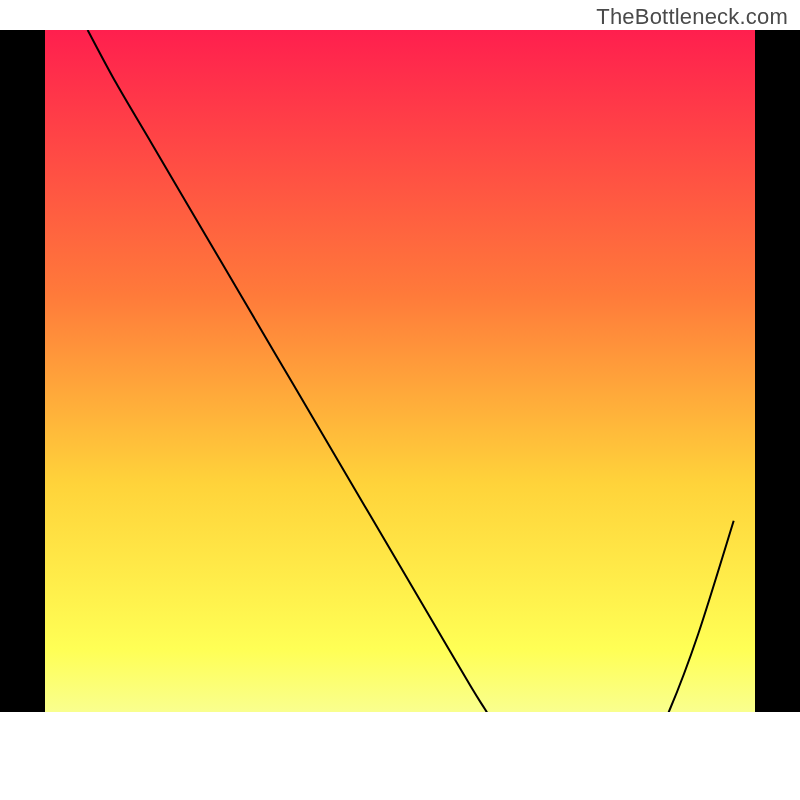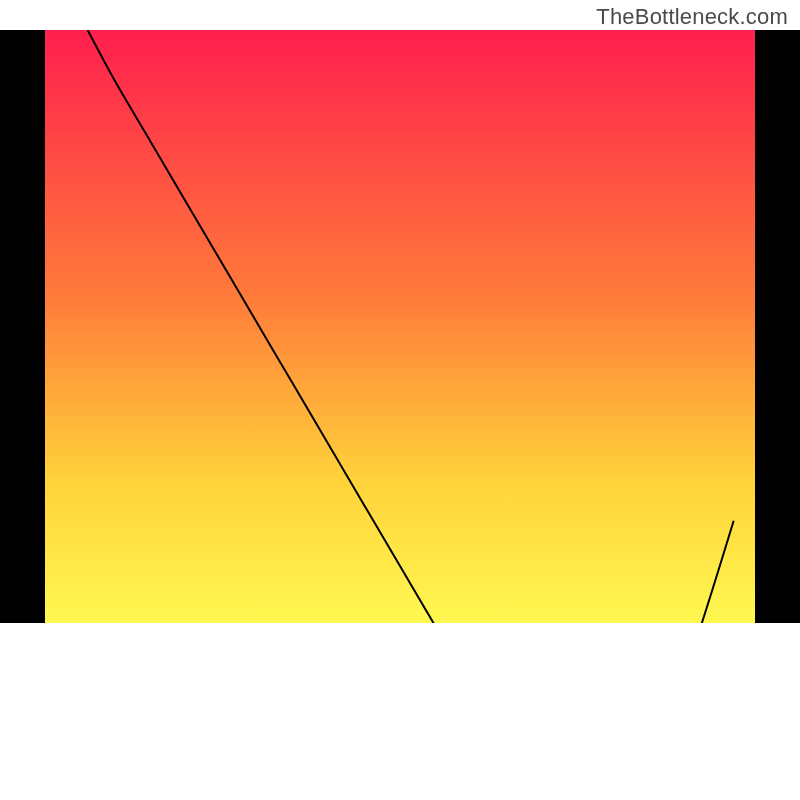--- a/index.html
+++ b/index.html
@@ -3,21 +3,21 @@
 <meta charset="utf-8">
 <style>
   body {
     margin: 0;
     padding: 0;
     background: #fff;
     font-family: Arial, Helvetica, sans-serif;
   }
   .frame {
     width: 800px;
-    height: 623px;
+    height: 712px;
     position: relative;
   }
   .watermark {
     position: absolute;
     top: 4px;
     right: 12px;
     font-family: Arial, Helvetica, sans-serif;
     font-size: 22px;
     color: #4a4a4a;
     letter-spacing: 0.2px;

